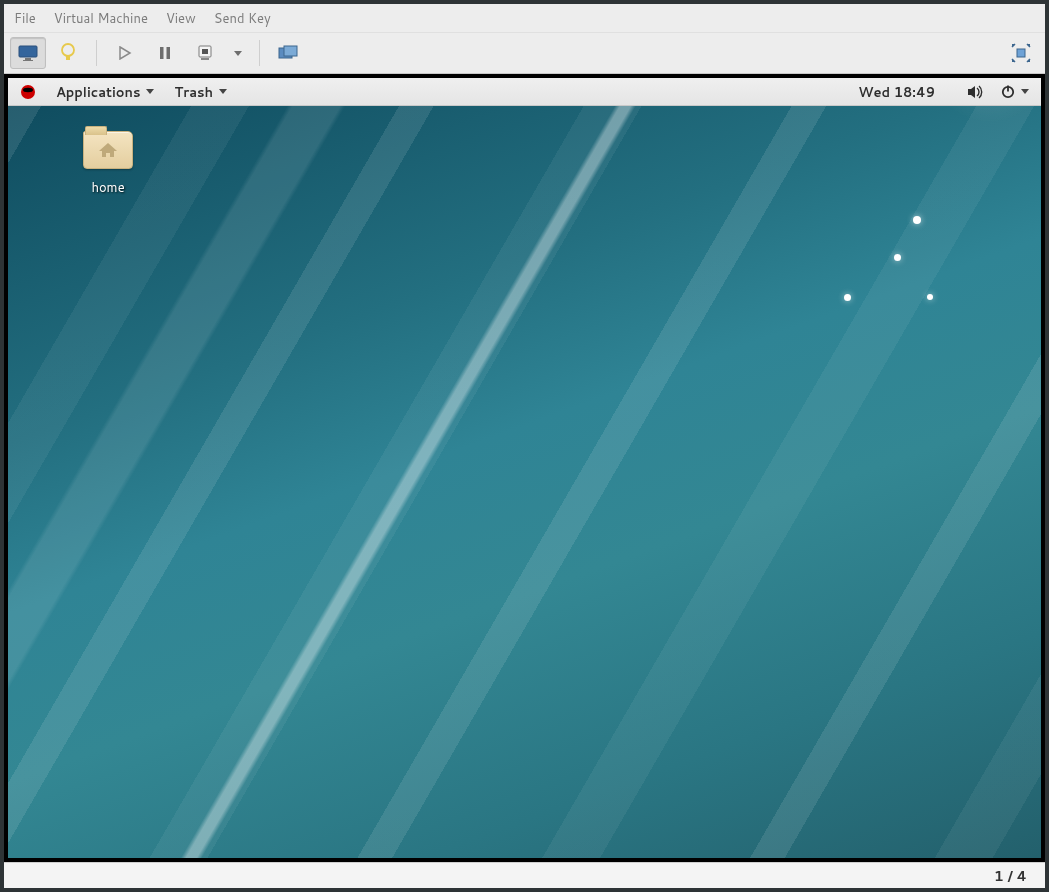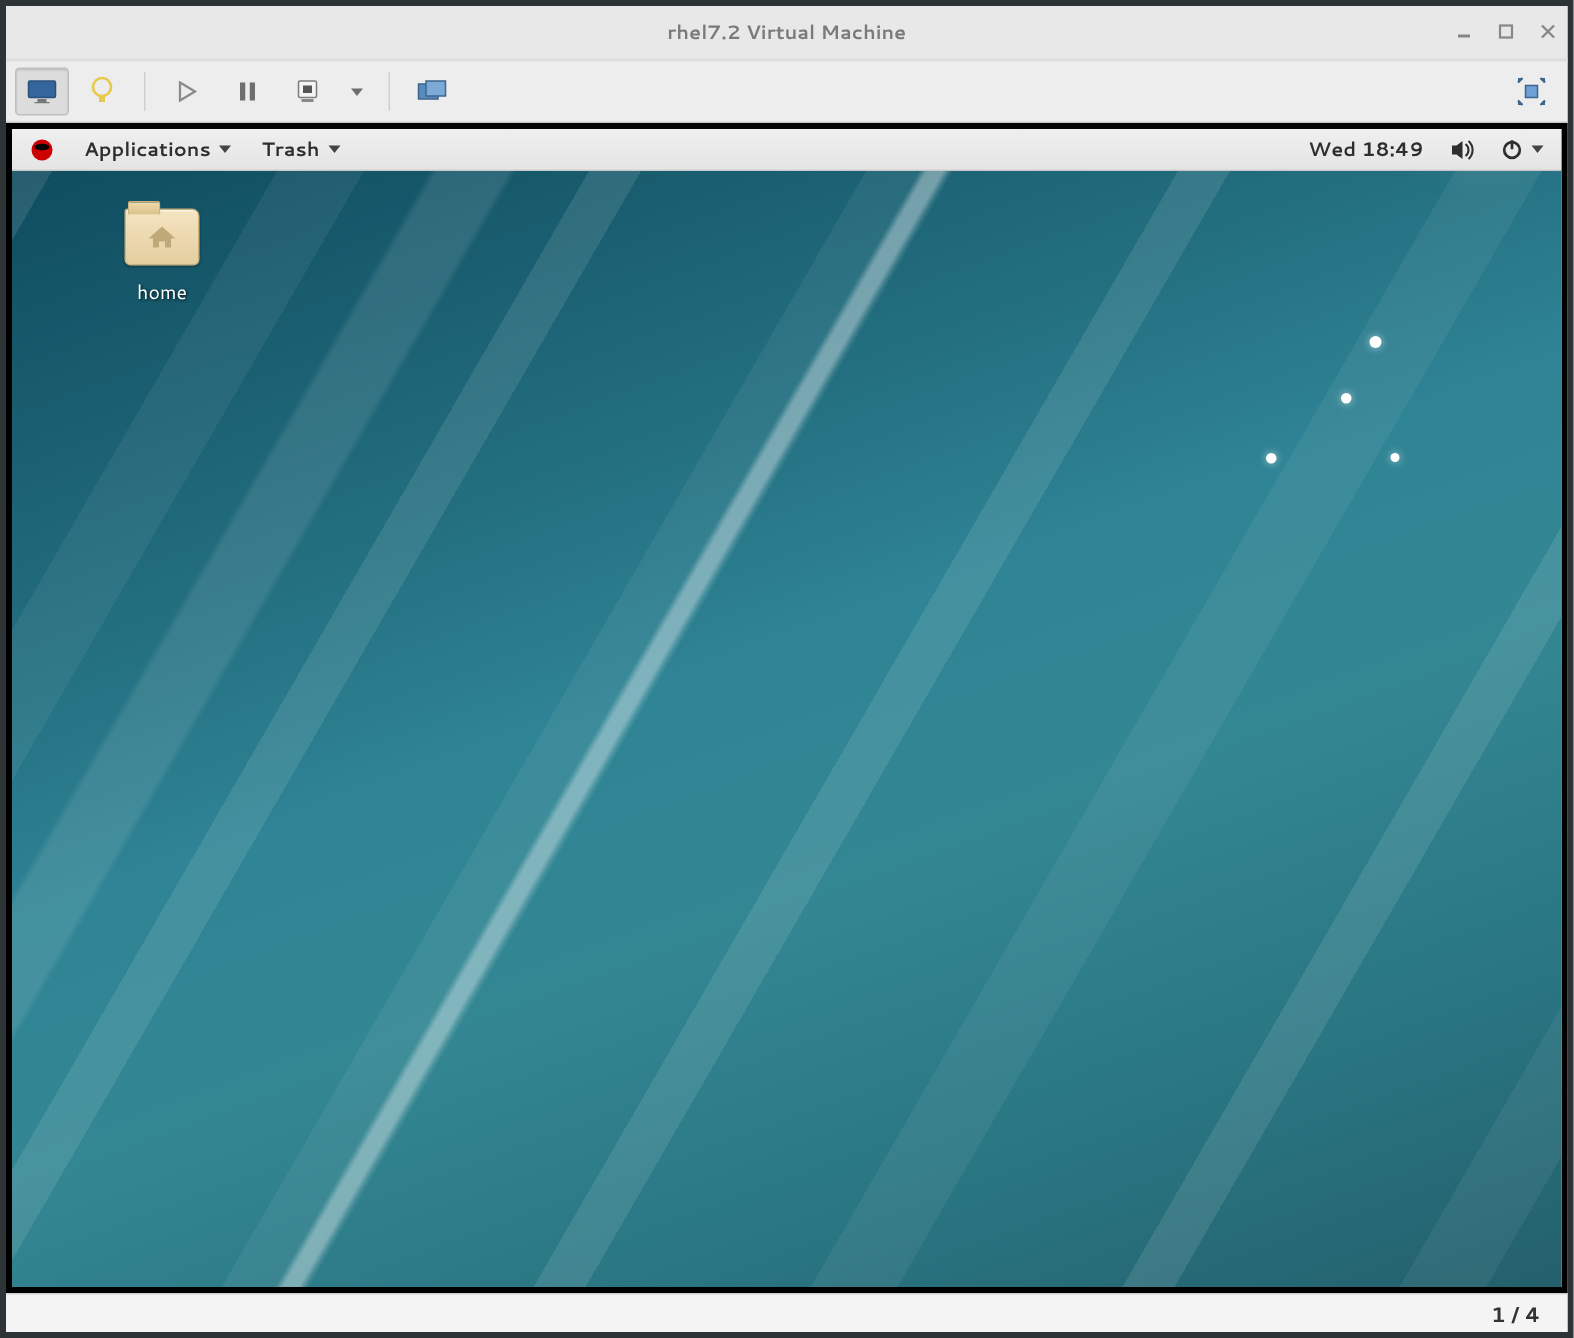--- a/index.html
+++ b/index.html
@@ -234,41 +234,27 @@
     font-size: 14px;
     font-weight: 700;
     color: #333;
   }
 </style>
 </head>
 <body>
 
 <div class="outer-frame">
 
-  <div class="titlebar">
-    <span class="title">rhel7.2 Virtual Machine</span>
-    <div class="win-controls">
-      <span class="winbtn">
-        <svg width="10" height="10">
-            <rect x="1" y="7" width="8" height="2" fill="#888"></rect>
-          </svg>
-      </span>
-      <span class="winbtn">
-        <svg width="10" height="10">
-            <rect x="1" y="1" width="8" height="8" fill="none" stroke="#888" stroke-width="1.5"></rect>
-          </svg>
-      </span>
-      <span class="winbtn">
-        <svg width="10" height="10">
-            <path d="M1 1 L9 9 M9 1 L1 9" stroke="#888" stroke-width="1.6"></path>
-          </svg>
-      </span>
-    </div>
+
+  <div class="menubar">
+    <span>File</span>
+    <span>Virtual Machine</span>
+    <span>View</span>
+    <span>Send Key</span>
   </div>
-
 
   <div class="toolbar">
     <div class="tbtn active">
       <svg width="20" height="16">
         <rect x="1" y="1" width="18" height="11" rx="1" fill="#34659c" stroke="#2a517c"></rect>
         <rect x="7" y="13" width="6" height="2" fill="#777"></rect>
         <rect x="5" y="15" width="10" height="1" fill="#777"></rect>
       </svg>
     </div>
     <div class="tbtn">
@@ -332,21 +318,21 @@
         <div class="panel-item">
           <span>Applications</span>
           <div class="dropdown-tri"></div>
         </div>
         <div class="panel-item">
           <span>Trash</span>
           <div class="dropdown-tri"></div>
         </div>
 
         <div class="right">
-          <span style="margin-right:6px">Wed 18:49</span>
+          <span style="margin-right:20px">Wed 18:49</span>
           <span class="panel-item">
             <svg width="16" height="14">
               <polygon points="1,4 4,4 8,1 8,13 4,10 1,10" fill="#2e2e2e"></polygon>
               <path d="M10 3 A5 5 0 0 1 10 11" fill="none" stroke="#2e2e2e" stroke-width="1.4"></path>
               <path d="M12 1 A8 8 0 0 1 12 13" fill="none" stroke="#2e2e2e" stroke-width="1.4"></path>
             </svg>
           </span>
           <span class="panel-item">
             <svg width="14" height="14">
               <circle cx="7" cy="7" r="5.2" fill="none" stroke="#2e2e2e" stroke-width="1.8"></circle>

